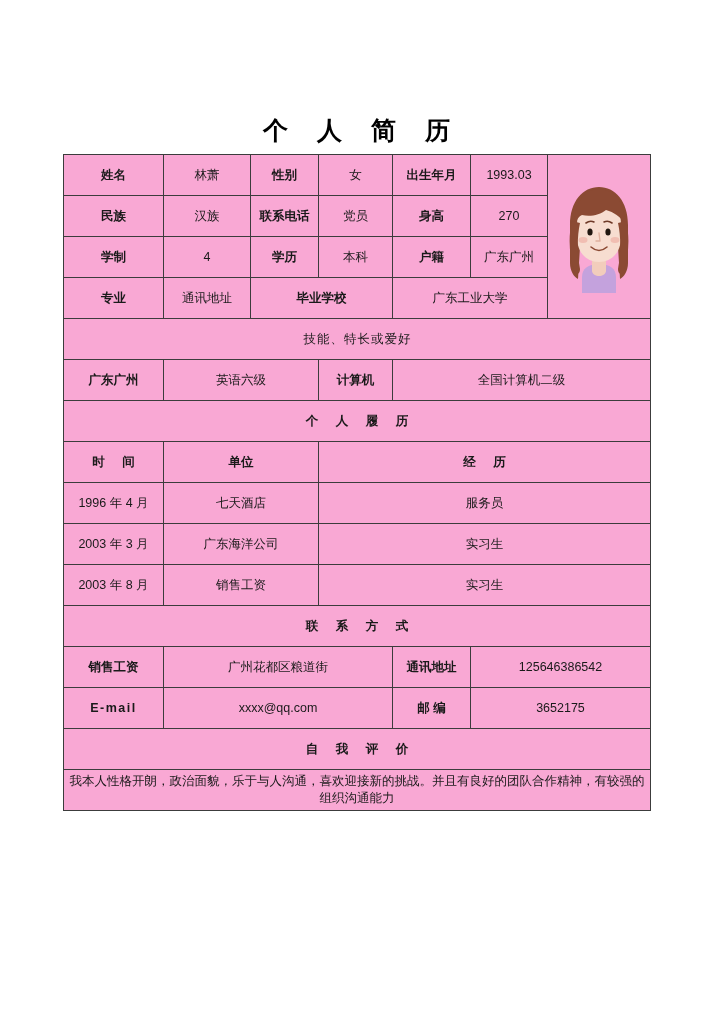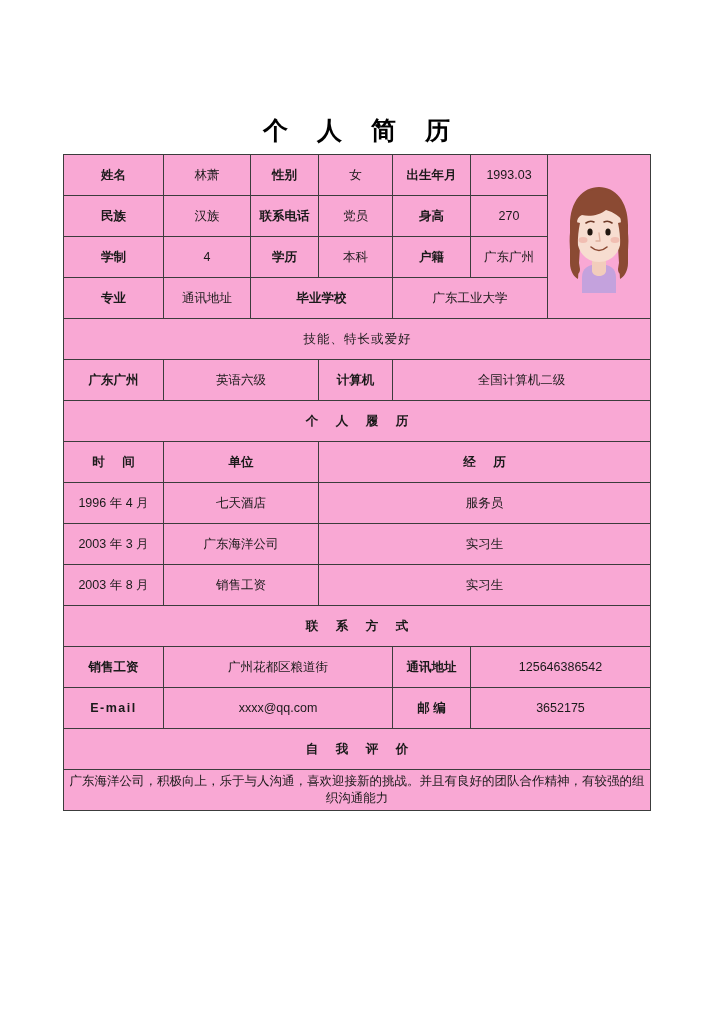--- a/index.html
+++ b/index.html
@@ -256,19 +256,19 @@
         <td class="val" colspan="3">xxxx@qq.com</td>
         <td class="lbl">邮  编</td>
         <td class="val" colspan="2">3652175</td>
       </tr>
 
       <tr>
         <td class="band" colspan="7">自 我 评 价</td>
       </tr>
 
       <tr>
-        <td class="eval-cell" colspan="7">广东海洋公司，积极向上，乐于与人沟通，喜欢迎接新的挑战。并且有良好的团队合作精神，有较强的组织沟通能力</td>
+        <td class="eval-cell" colspan="7">我本人性格开朗，政治面貌，乐于与人沟通，喜欢迎接新的挑战。并且有良好的团队合作精神，有较强的组织沟通能力</td>
       </tr>
 
     </tbody>
   </table>
 
 </div>
 
 </body></html>

